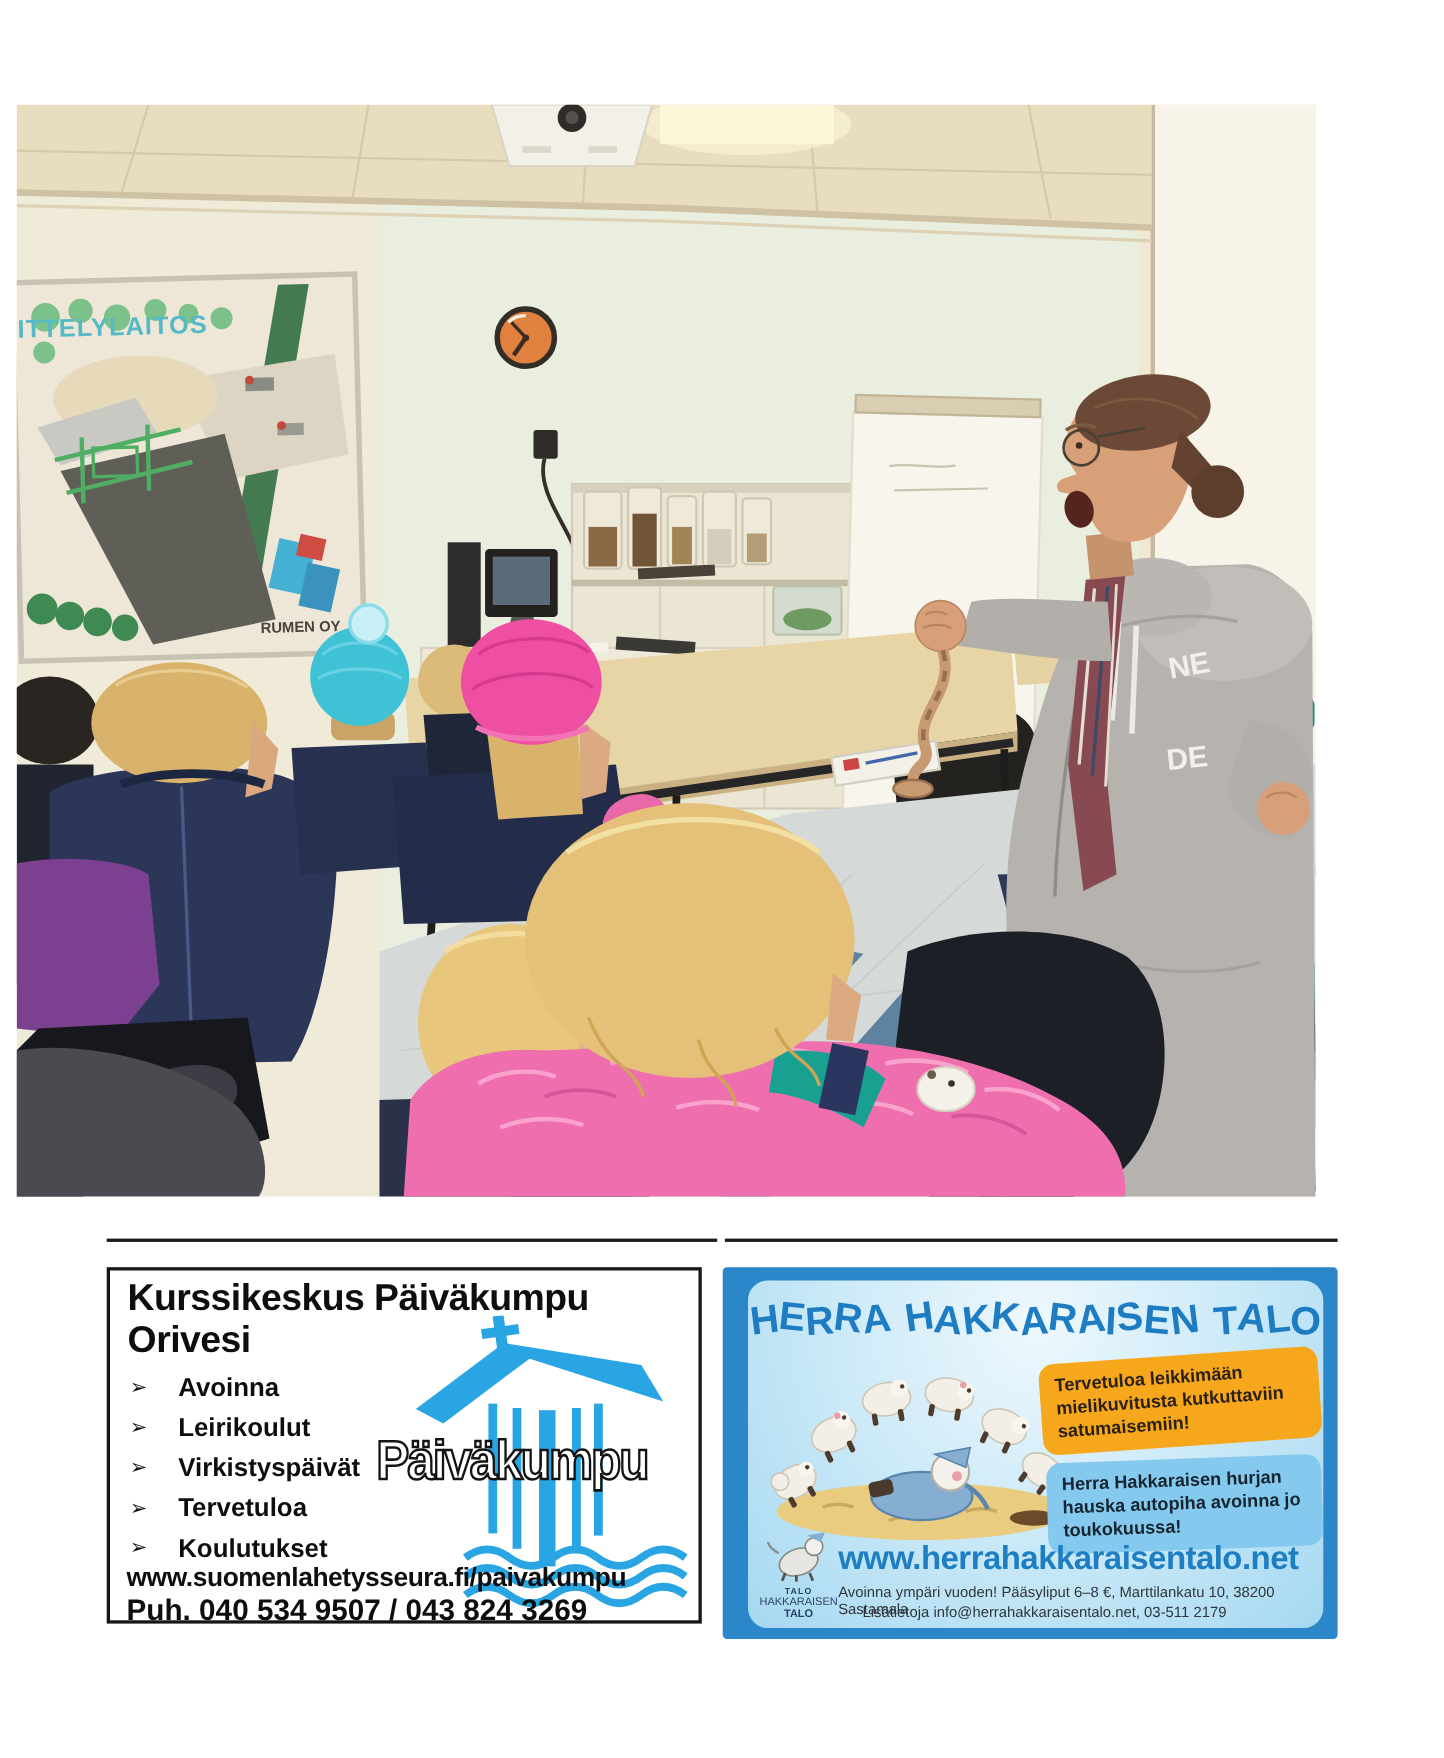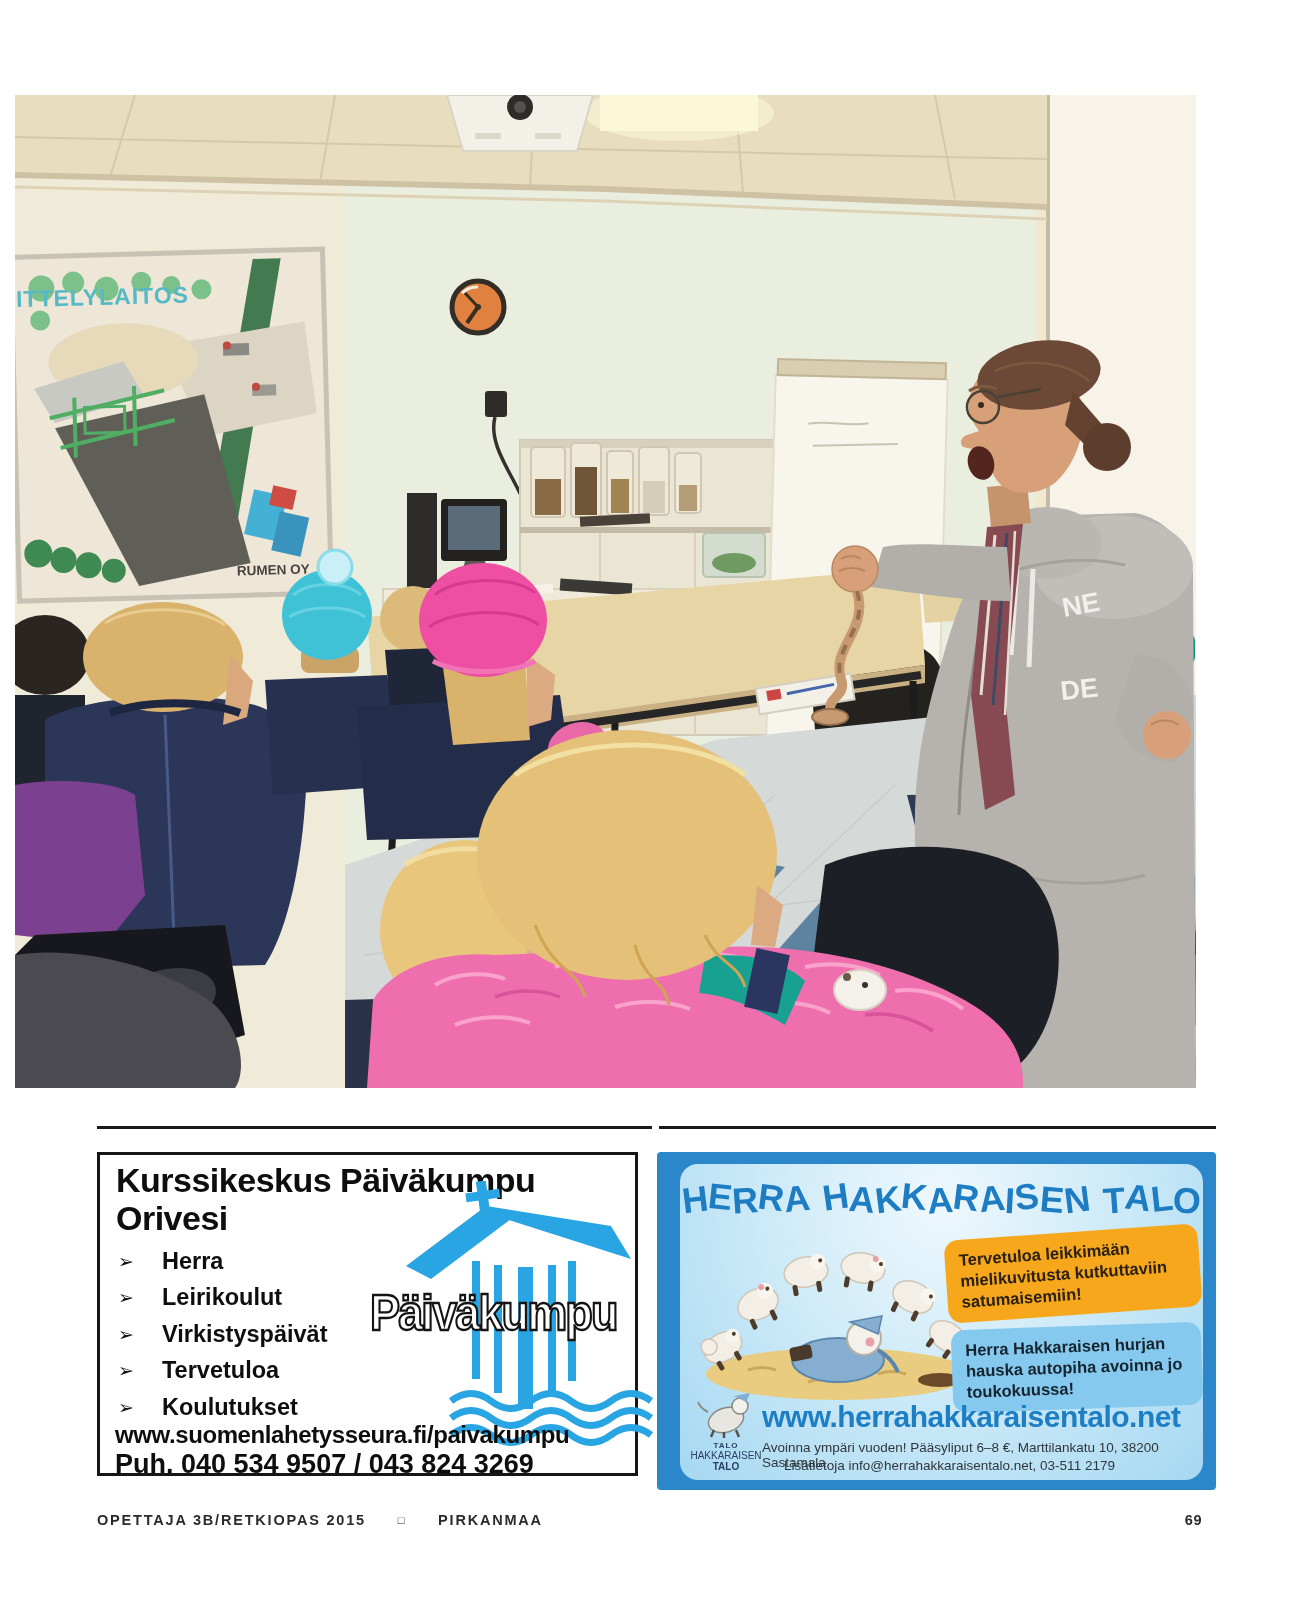--- a/index.html
+++ b/index.html
@@ -13,21 +13,21 @@
 
   
   .ad-left{position:absolute;left:97px;top:1152px;width:541px;height:324px;
            background:#fff;border:3px solid #161616;box-sizing:border-box;}
   .ad-left .title{position:absolute;left:16px;top:6px;font-size:34px;line-height:38px;
                   font-weight:700;color:#0e0e0e;letter-spacing:-0.5px;}
   .ad-left .bullets{position:absolute;left:18px;top:88px;}
   .bullet-row{display:flex;align-items:center;height:36.5px;}
   .bullet-glyph{width:44px;font-size:19px;color:#111;}
   .bullet-label{font-size:23.5px;font-weight:700;color:#0e0e0e;}
-  .pk-logo{position:absolute;left:238px;top:26px;width:300px;height:268px;margin-left:28px;}
+  .pk-logo{position:absolute;left:238px;top:41px;width:300px;height:268px;}
   .pk-word{position:absolute;left:4px;top:102px;width:292px;font-size:47px;font-weight:700;
            color:#ffffff;-webkit-text-stroke:2.2px #141414;text-shadow:0 0 1px #141414;
            letter-spacing:-2px;transform:scale(.96,1.06);transform-origin:left top;white-space:nowrap;}
   .ad-left .site{position:absolute;left:15px;top:266px;font-size:24px;font-weight:700;color:#0e0e0e;letter-spacing:-0.4px;}
   .ad-left .phone{position:absolute;left:15px;top:294px;font-size:27px;font-weight:700;color:#0e0e0e;}
 
   
   .ad-right{position:absolute;left:657px;top:1152px;width:559px;height:338px;
             background:#2b87c9;border-radius:4px;}
   .ad-panel{position:absolute;left:23px;top:12px;width:523px;height:316px;border-radius:18px;
@@ -329,21 +329,21 @@
   <div class="divider right"></div>
 
   <div class="ad-left">
     <div class="title">
       <div>Kurssikeskus Päiväkumpu</div>
       <div>Orivesi</div>
     </div>
     <div class="bullets">
       <div class="bullet-row">
         <span class="bullet-glyph">➢</span>
-        <span class="bullet-label">Herra</span>
+        <span class="bullet-label">Avoinna</span>
       </div>
       <div class="bullet-row">
         <span class="bullet-glyph">➢</span>
         <span class="bullet-label">Leirikoulut</span>
       </div>
       <div class="bullet-row">
         <span class="bullet-glyph">➢</span>
         <span class="bullet-label">Virkistyspäivät</span>
       </div>
       <div class="bullet-row">
@@ -462,20 +462,14 @@
         <div class="l1">TALO</div>
         <div class="l2">HAKKARAISEN</div>
         <div class="l3">TALO</div>
       </div>
       <div class="hh-url">www.herrahakkaraisentalo.net</div>
       <div class="hh-info1">Avoinna ympäri vuoden! Pääsyliput 6–8 €, Marttilankatu 10, 38200 Sastamala</div>
       <div class="hh-info2">Lisätietoja info@herrahakkaraisentalo.net, 03-511 2179</div>
     </div>
   </div>
 
-  <div class="footer">
-    <span class="imprint">OPETTAJA 3B/RETKIOPAS 2015</span>
-    <span class="sep">□</span>
-    <span class="region">PIRKANMAA</span>
-    <span class="pageno">69</span>
-  </div>
 
 </div>
 
 </body></html>

